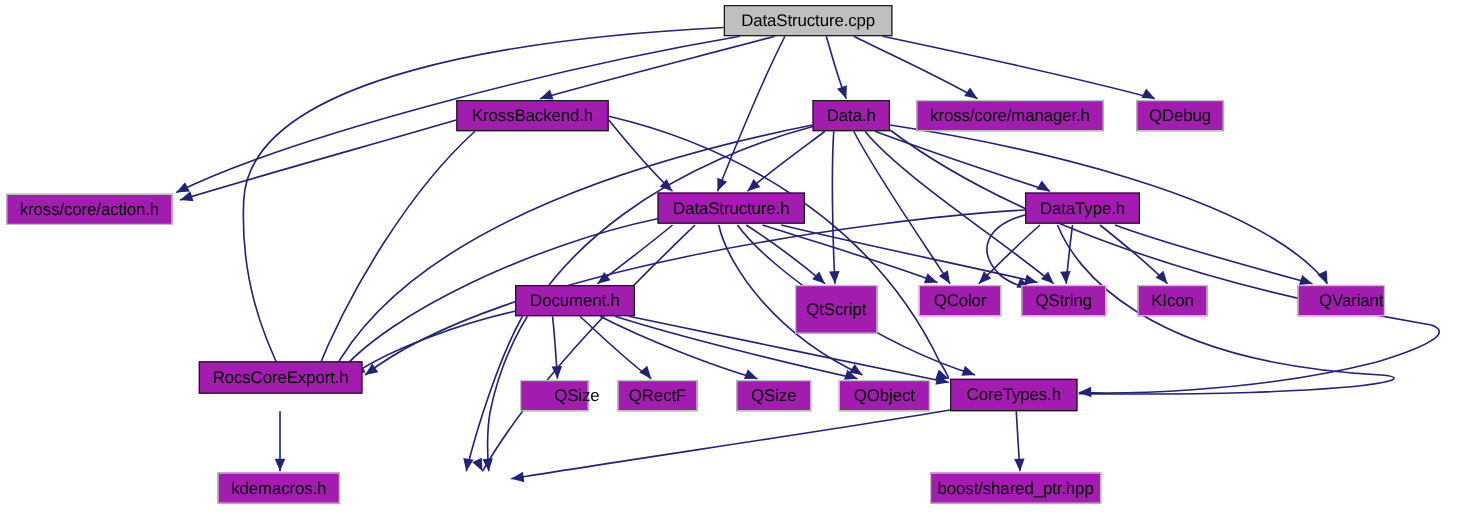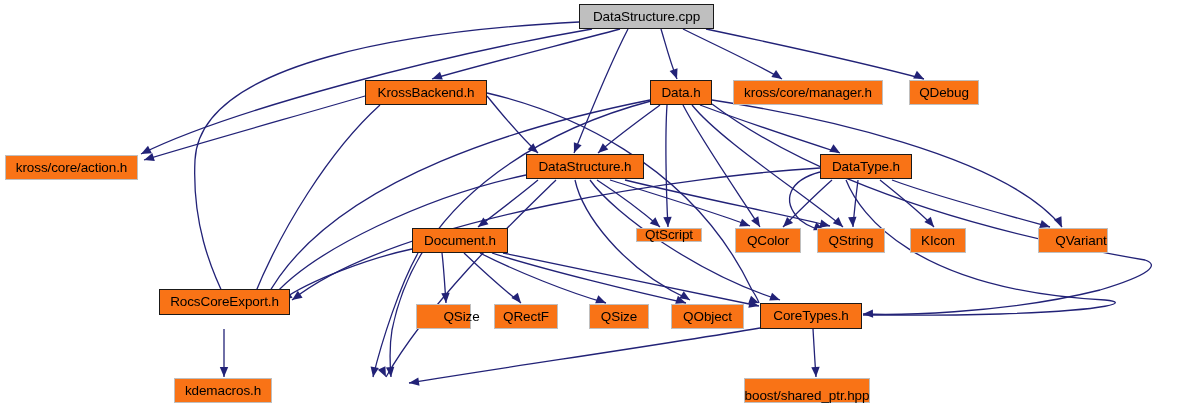--- a/index.html
+++ b/index.html
@@ -22,21 +22,21 @@
     top: 0;
     width: 1183px;
     height: 411px;
   }
   .node {
     position: absolute;
     box-sizing: border-box;
     display: flex;
     align-items: center;
     justify-content: center;
-    background: #f97316;
+    background: #a21caf;
     border: 1px solid #bfbfbf;
     color: #000000;
     font-size: 13.5px;
     line-height: 1;
     white-space: nowrap;
     z-index: 5;
     letter-spacing: -0.1px;
   }
   .node.header-node {
     border: 1px solid #1a1a1a;
@@ -171,21 +171,21 @@
       </div>
       <div class="node header-node" style="left: 526px; top: 154px; width: 118px; height: 25px;">
         <span class="node-label">DataStructure.h</span>
       </div>
       <div class="node header-node" style="left: 820px; top: 154px; width: 92px; height: 25px;">
         <span class="node-label">DataType.h</span>
       </div>
       <div class="node header-node" style="left: 412px; top: 228px; width: 96px; height: 25px;">
         <span class="node-label">Document.h</span>
       </div>
-      <div class="node" style="left: 636px; top: 228px; width: 66px; height: 14px;">
+      <div class="node" style="left: 636px; top: 228px; width: 66px; height: 39px;">
         <span class="node-label">QtScript</span>
       </div>
       <div class="node" style="left: 735px; top: 228px; width: 66px; height: 25px;">
         <span class="node-label">QColor</span>
       </div>
       <div class="node" style="left: 817px; top: 228px; width: 68px; height: 25px; text-align: center;">
         <span class="node-label">QString</span>
       </div>
       <div class="node" style="left: 910px; top: 228px; width: 56px; height: 25px;">
         <span class="node-label">KIcon</span>
@@ -210,18 +210,18 @@
       </div>
       <div class="node header-node" style="left: 760px; top: 303px; width: 102px; height: 26px;">
         <span class="node-label">CoreTypes.h</span>
       </div>
       <div class="node" style="left: 174px; top: 378px; width: 98px; height: 25px;">
         <span class="node-label">kdemacros.h</span>
       </div>
       <div class="node" style="left: 352px; top: 378px; width: 56px; height: 25px; margin-top: 44px;">
         <span class="node-label">QList</span>
       </div>
-      <div class="node" style="left: 744px; top: 378px; width: 126px; height: 25px; align-items: flex-end;">
+      <div class="node" style="left: 744px; top: 378px; width: 137px; height: 25px;">
         <span class="node-label">boost/shared_ptr.hpp</span>
       </div>
     </div>
 
 </div>
 
 </body></html>

